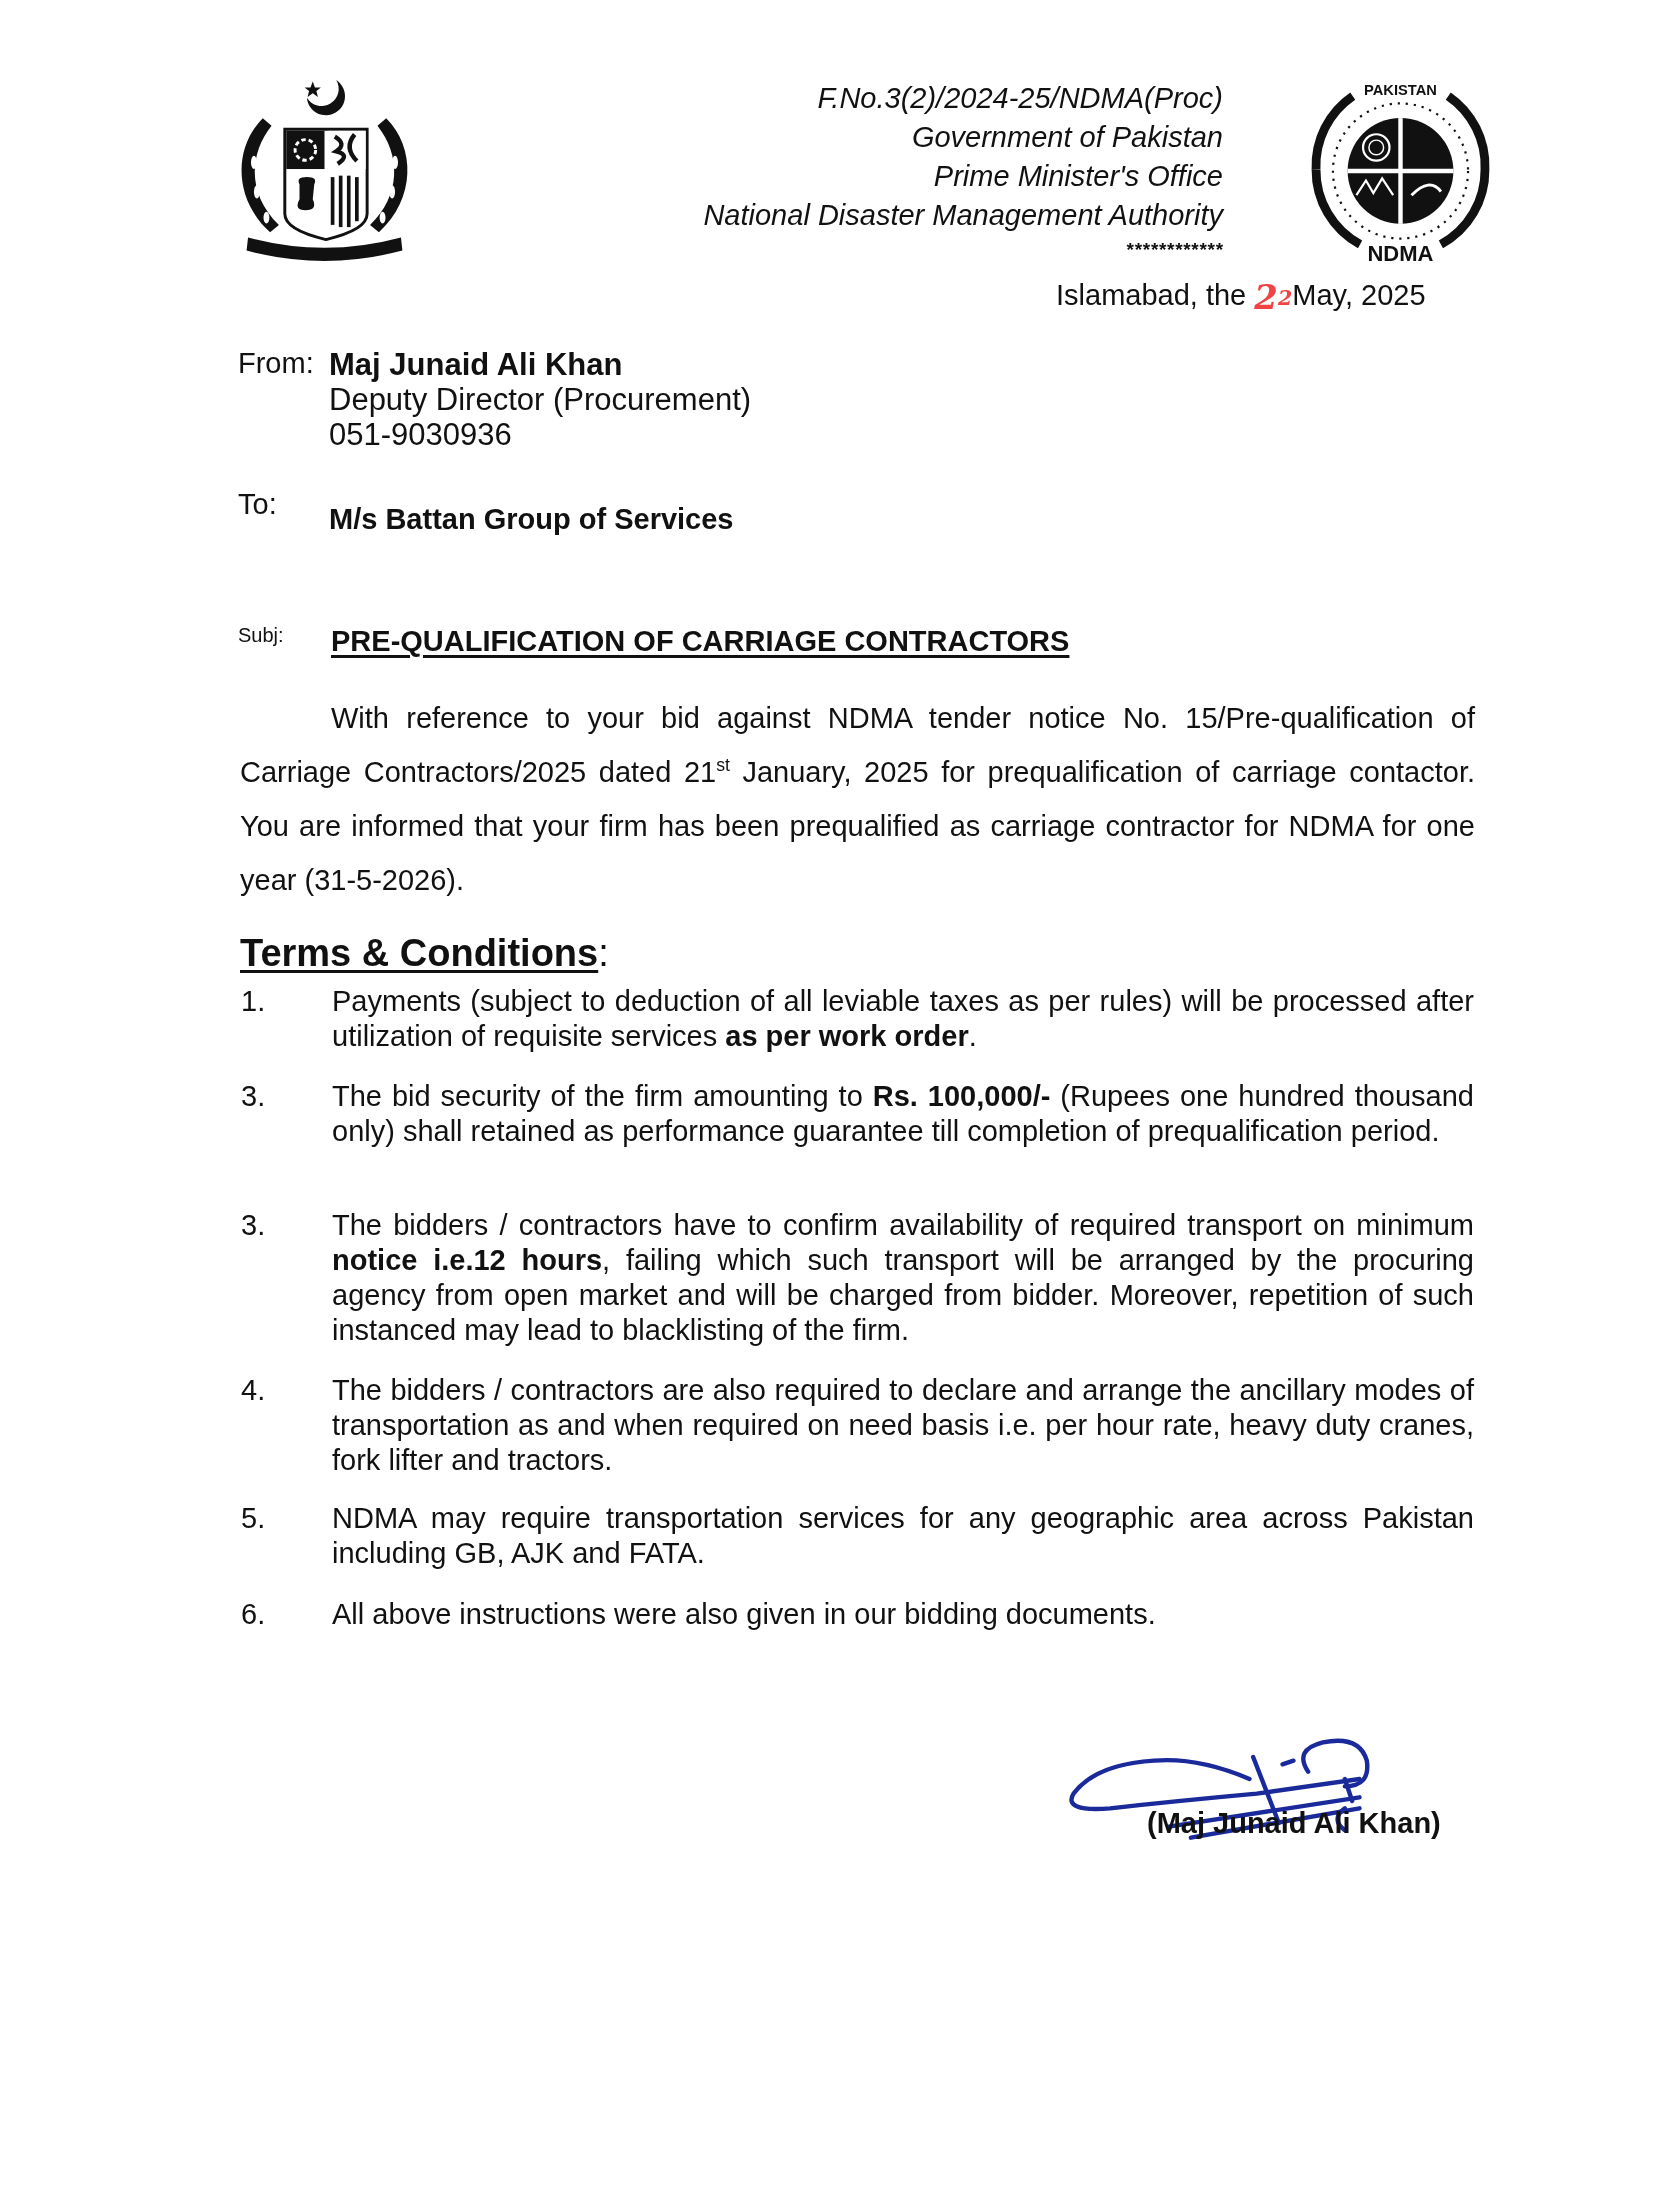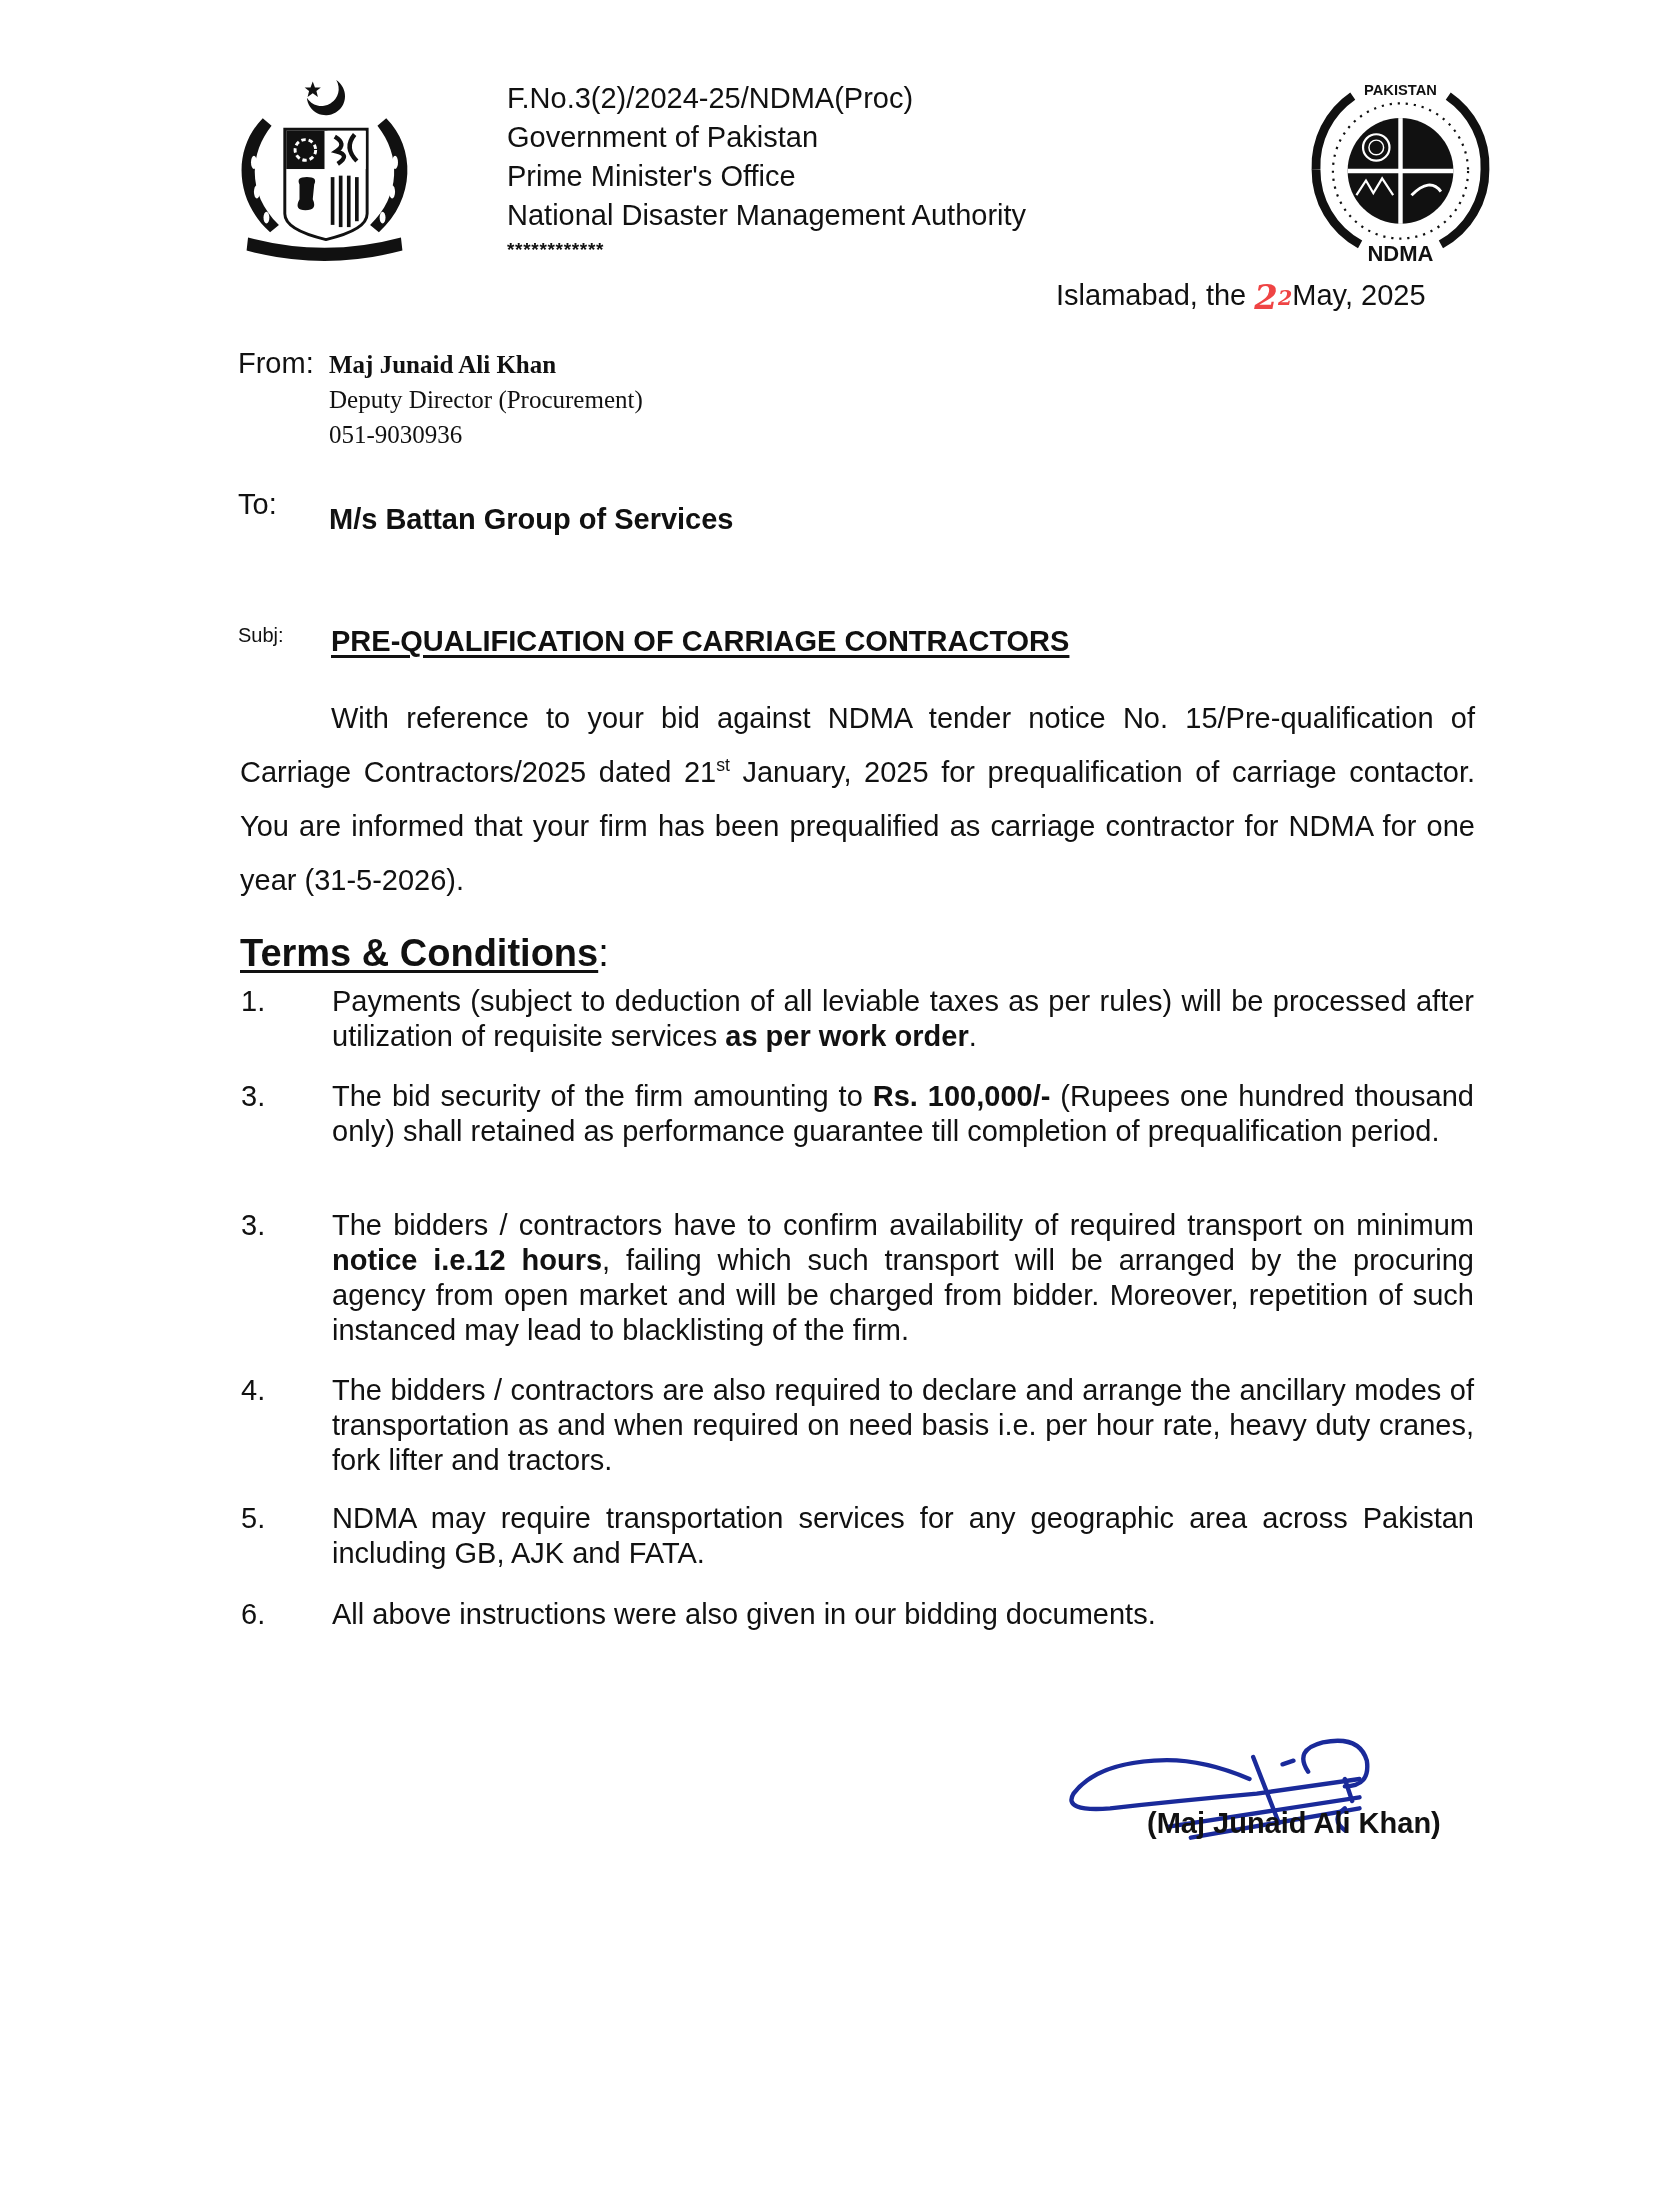--- a/index.html
+++ b/index.html
@@ -1,27 +1,27 @@
 <!DOCTYPE html>
 <html style="font-size:11.8px"><head>
 <meta charset="utf-8">
 <style>
   html, body { margin:0; padding:0; background:#ffffff; }
   body { width:1664px; height:2205px; position:relative; overflow:hidden;
          font-family:"Liberation Sans", sans-serif; color:#111111; }
   .abs { position:absolute; }
-  .hdr { position:absolute; left:507px; width:735px; text-align:left; font-size:29px; line-height:39px; }
+  .hdr { position:absolute; left:488px; width:735px; text-align:right; font-size:29px; line-height:39px;font-style:italic; }
   .stars { letter-spacing:0.7px; font-size:19px; font-weight:bold; line-height:22px; }
   .emblem { left:226px; top:74px; width:197px; height:193px; }
   .ndma-logo { left:1294px; top:74px; width:213px; height:191px; }
   .date-line { left:1056px; top:273px; font-size:29px; white-space:nowrap; }
   .hand { color:#ef4444; font-family:"DejaVu Serif", serif; font-size:34px; font-weight:bold; font-style:italic; position:relative; top:4.4px; }
   .hand sup { font-size:20.6px; position:relative; top:-4.4px; vertical-align:baseline; }
   .lbl { position:absolute; left:238px; font-size:29px; }
-  .from-block { position:absolute; left:329px; top:347px; font-size:25px; line-height:35px;font-family:Liberation Serif, serif; }
+  .from-block { position:absolute; left:329px; top:347px; font-size:31px; line-height:35px; }
   .from-block .name { font-weight:bold; }
   .to-value { position:absolute; left:329px; top:503px; font-size:29px; font-weight:bold; }
   .subj-lbl { position:absolute; left:238px; top:624px; font-size:20px; }
   .subj-val { position:absolute; left:331px; top:625px; font-size:29px; font-weight:bold; text-decoration:underline; text-decoration-thickness:2.9px; text-underline-offset:4.4px; }
   .para { position:absolute; left:240px; width:1235px; top:691px; font-size:29px; line-height:54px; text-align:justify; text-indent:91px; }
   .para sup { font-size:17.6px; line-height:0; vertical-align:super; }
   .terms-h { position:absolute; left:240px; top:932px; font-size:38px; font-weight:bold; }
   .terms-h span.u { text-decoration:underline; text-decoration-thickness:2.9px; text-underline-offset:4.4px; }
   .terms-h span.c { font-weight:normal; }
   .item { position:absolute; left:241px; width:1233px; font-size:29px; line-height:35px; }

